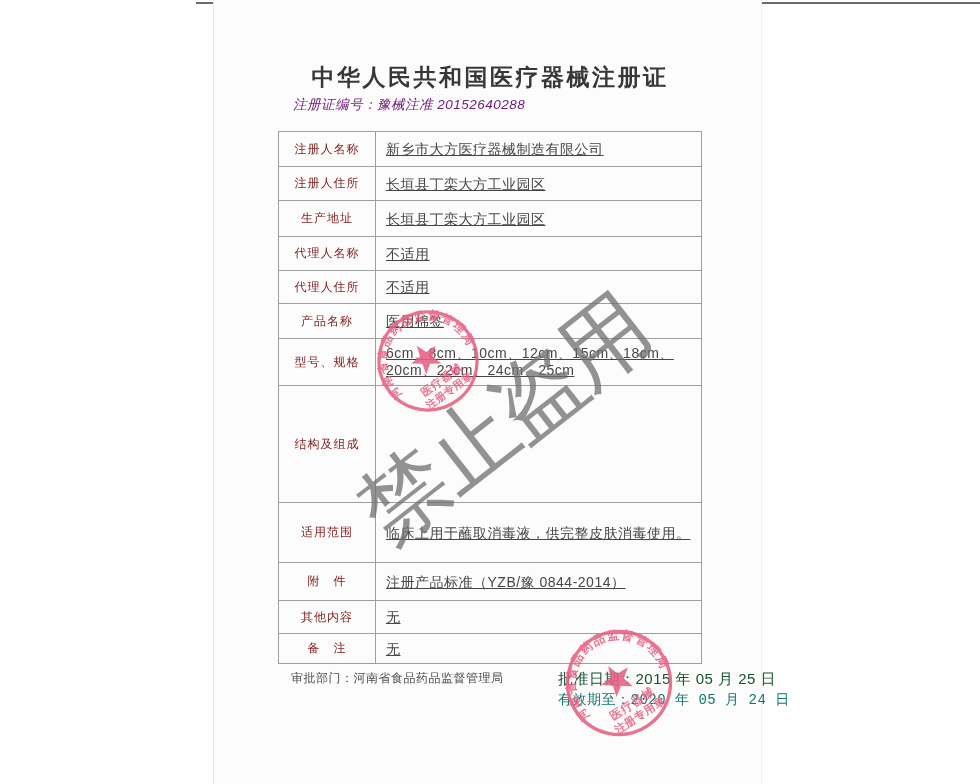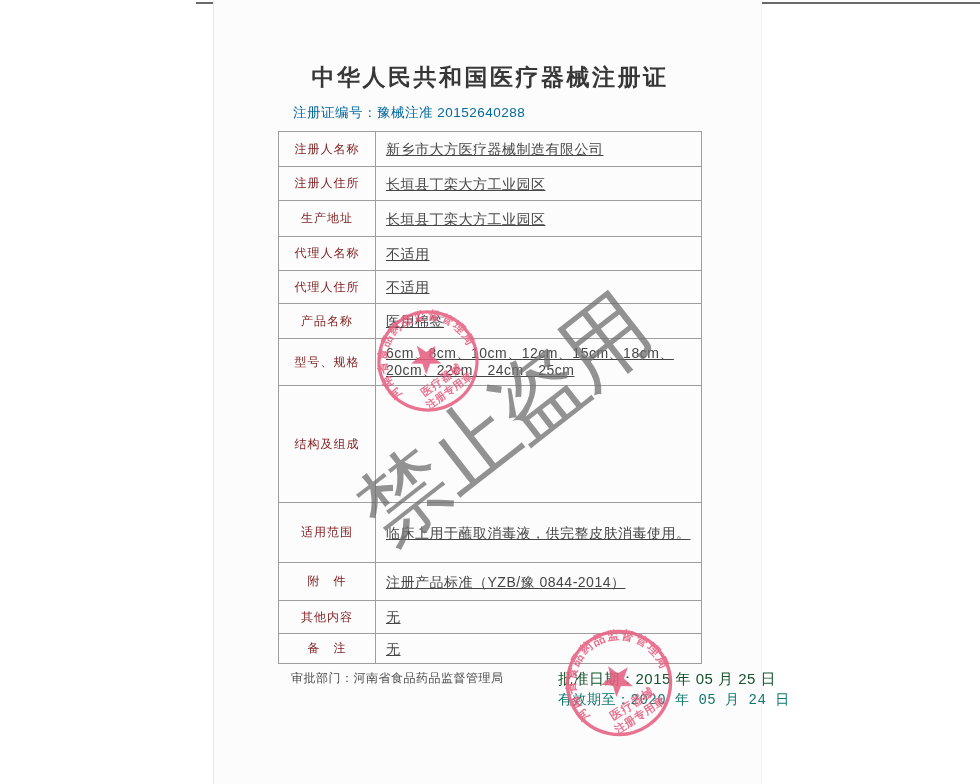--- a/index.html
+++ b/index.html
@@ -16,22 +16,22 @@
   .page{
     position:absolute;left:213px;top:0;width:548px;height:784px;
     background:#fcfcfc;border-left:1px solid #e7e7e7;
     box-shadow:inset -1px 0 0 #f2f2f2;
   }
   .doc-title{
     position:absolute;left:0;right:0;top:62px;text-align:center;
     font-size:23px;font-weight:700;letter-spacing:2.5px;color:#373737;
   }
   .regline{
-    position:absolute;left:293px;top:104px;font-size:13.5px;
-    letter-spacing:.5px;color:#0369a1;
+    position:absolute;left:293px;top:96px;font-size:13.5px;
+    letter-spacing:.5px;color:#701a75;font-style:italic;
   }
   .cert-table{
     position:absolute;left:278px;top:131px;width:424px;
     border:1px solid #9e9e9e;border-bottom:none;box-sizing:border-box;
     background:transparent;
   }
   .trow{display:flex;border-bottom:1px solid #9e9e9e;box-sizing:border-box;}
   .tlabel{
     width:97px;flex:0 0 97px;border-right:1px solid #9e9e9e;
     display:flex;align-items:center;justify-content:center;

